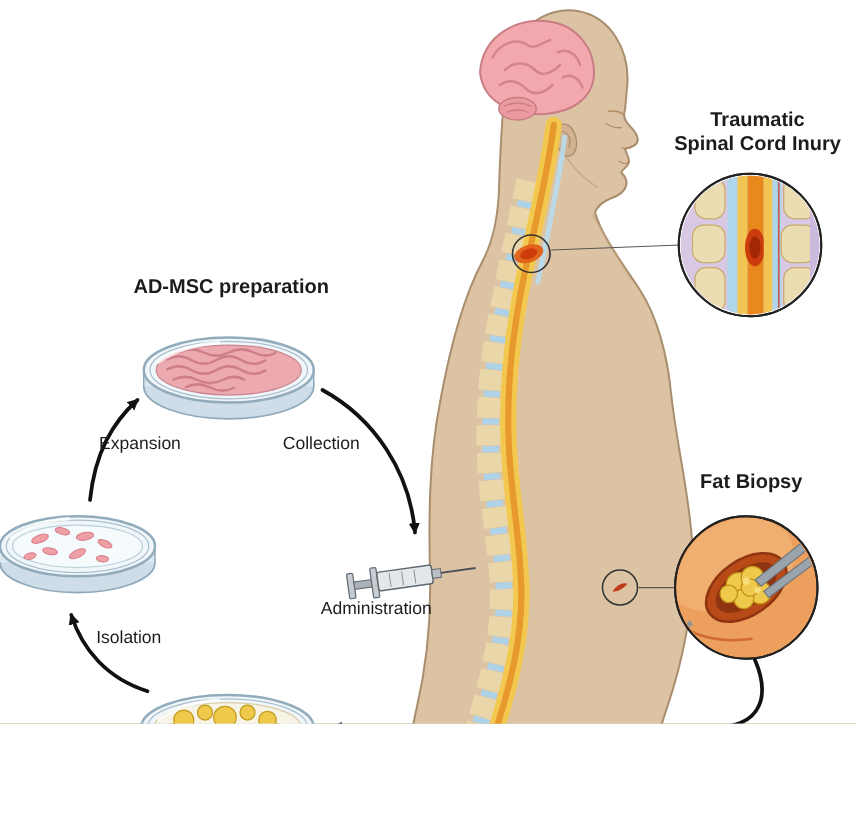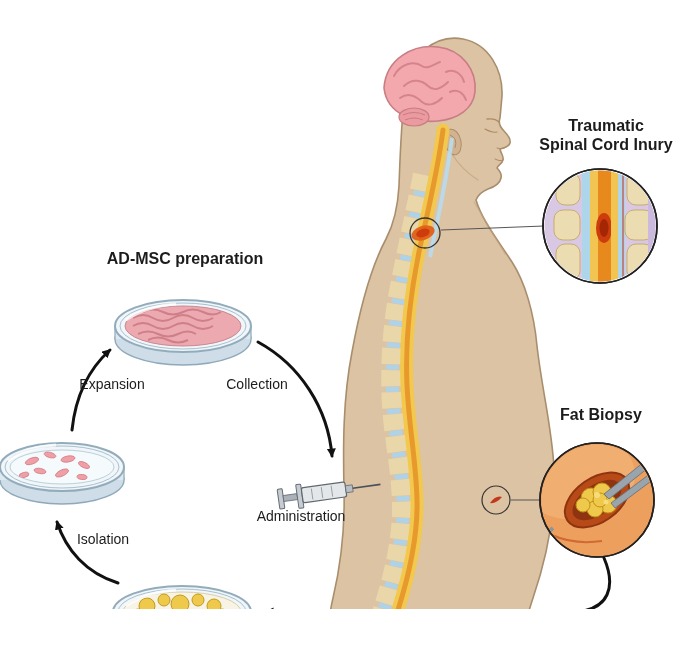--- a/index.html
+++ b/index.html
@@ -1,17 +1,17 @@
 <!DOCTYPE html>
 <html><head>
 <meta charset="utf-8">
 <style>
   html,body{margin:0;padding:0;background:#ffffff;}
   .canvas{position:relative;width:685px;height:579px;background:#4d7c0f;overflow:hidden;
-          font-family:"Liberation Sans",sans-serif;margin-top:30px;}
+          font-family:"Liberation Sans",sans-serif;}
   svg{display:block;}
   text{font-family:"Liberation Sans",sans-serif;fill:#1c1c1c;}
   .title-text{font-size:16px;font-weight:700;}
   .step-text{font-size:14px;font-weight:400;}
 </style>
 </head>
 <body>
 
 <div class="canvas">
 <svg width="685" height="671" viewBox="0 0 685 671">

